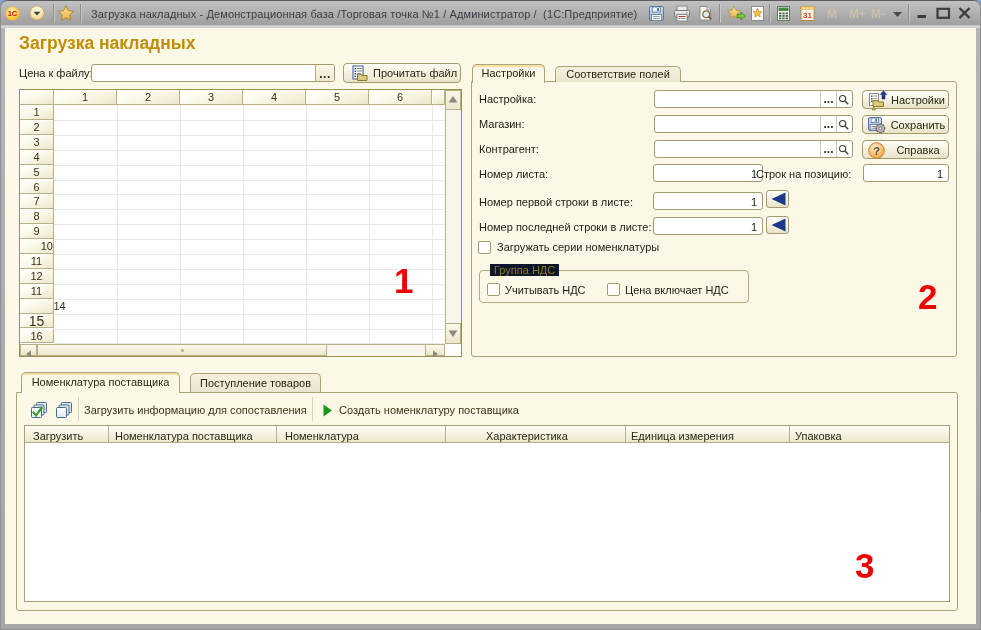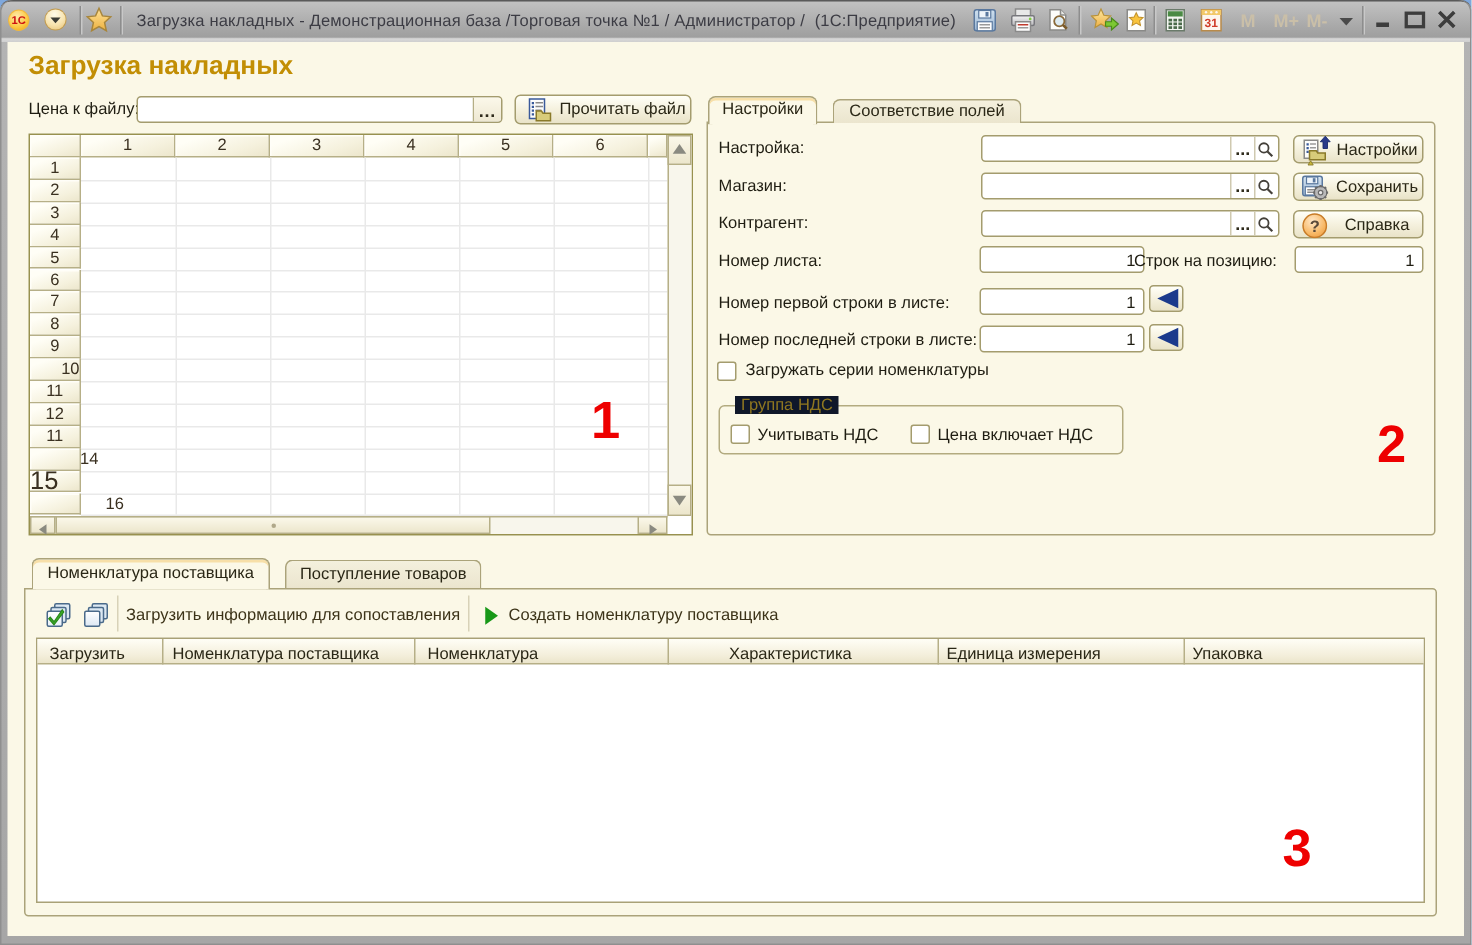--- a/index.html
+++ b/index.html
@@ -229,24 +229,24 @@
 <div class="abs" style="left:20px;top:268.9px;width:34px;height:14.9px;background:linear-gradient(160deg,#fffef6 20%,#f5f1dd 70%,#ece6cc);border-right:1px solid #b6af87;border-bottom:1px solid #b6af87;box-sizing:border-box;box-shadow:inset 1px 1px 0 #fffef8;">
     <div style="position:absolute;left:0;top:0;width:100%;text-align:center;font-size:11px;color:#3a3020;line-height:14px;">12</div>
   </div>
 <div class="abs" style="left:20px;top:283.8px;width:34px;height:14.9px;background:linear-gradient(160deg,#fffef6 20%,#f5f1dd 70%,#ece6cc);border-right:1px solid #b6af87;border-bottom:1px solid #b6af87;box-sizing:border-box;box-shadow:inset 1px 1px 0 #fffef8;">
     <div style="position:absolute;left:0;top:0;width:100%;text-align:center;font-size:11px;color:#3a3020;line-height:14px;">11</div>
   </div>
 <div class="abs" style="left:20px;top:298.7px;width:34px;height:14.9px;background:linear-gradient(160deg,#fffef6 20%,#f5f1dd 70%,#ece6cc);border-right:1px solid #b6af87;border-bottom:1px solid #b6af87;box-sizing:border-box;box-shadow:inset 1px 1px 0 #fffef8;">
     <div style="position:absolute;left:0;top:0;width:100%;text-align:center;font-size:11px;color:#3a3020;line-height:14px;padding-left:23px;">14</div>
   </div>
 <div class="abs" style="left:20px;top:313.6px;width:34px;height:14.9px;background:linear-gradient(160deg,#fffef6 20%,#f5f1dd 70%,#ece6cc);border-right:1px solid #b6af87;border-bottom:1px solid #b6af87;box-sizing:border-box;box-shadow:inset 1px 1px 0 #fffef8;">
-    <div style="position:absolute;left:0;top:0;width:100%;text-align:left;font-size:17px;color:#3a3020;line-height:14px;">15</div>
+    <div style="position:absolute;left:0;top:0;width:100%;text-align:center;font-size:14px;color:#3a3020;line-height:14px;">15</div>
   </div>
 <div class="abs" style="left:20px;top:328.5px;width:34px;height:14.9px;background:linear-gradient(160deg,#fffef6 20%,#f5f1dd 70%,#ece6cc);border-right:1px solid #b6af87;border-bottom:1px solid #b6af87;box-sizing:border-box;box-shadow:inset 1px 1px 0 #fffef8;">
-    <div style="position:absolute;left:0;top:0;width:100%;text-align:center;font-size:11px;color:#3a3020;line-height:14px;padding-left:40px;">16</div>
+    <div style="position:absolute;left:0;top:0;width:100%;text-align:center;font-size:11px;color:#3a3020;line-height:14px;">16</div>
   </div>
 <div class="abs" style="left:117px;top:105px;width:1px;height:238.4px;background:#e9e9e9;"></div>
 <div class="abs" style="left:180px;top:105px;width:1px;height:238.4px;background:#e9e9e9;"></div>
 <div class="abs" style="left:243px;top:105px;width:1px;height:238.4px;background:#e9e9e9;"></div>
 <div class="abs" style="left:306px;top:105px;width:1px;height:238.4px;background:#e9e9e9;"></div>
 <div class="abs" style="left:369px;top:105px;width:1px;height:238.4px;background:#e9e9e9;"></div>
 <div class="abs" style="left:432px;top:105px;width:1px;height:238.4px;background:#e9e9e9;"></div>
 <div class="abs" style="left:54px;top:119.9px;width:391px;height:1px;background:#e9e9e9;"></div>
 <div class="abs" style="left:54px;top:134.8px;width:391px;height:1px;background:#e9e9e9;"></div>
 <div class="abs" style="left:54px;top:149.7px;width:391px;height:1px;background:#e9e9e9;"></div>

